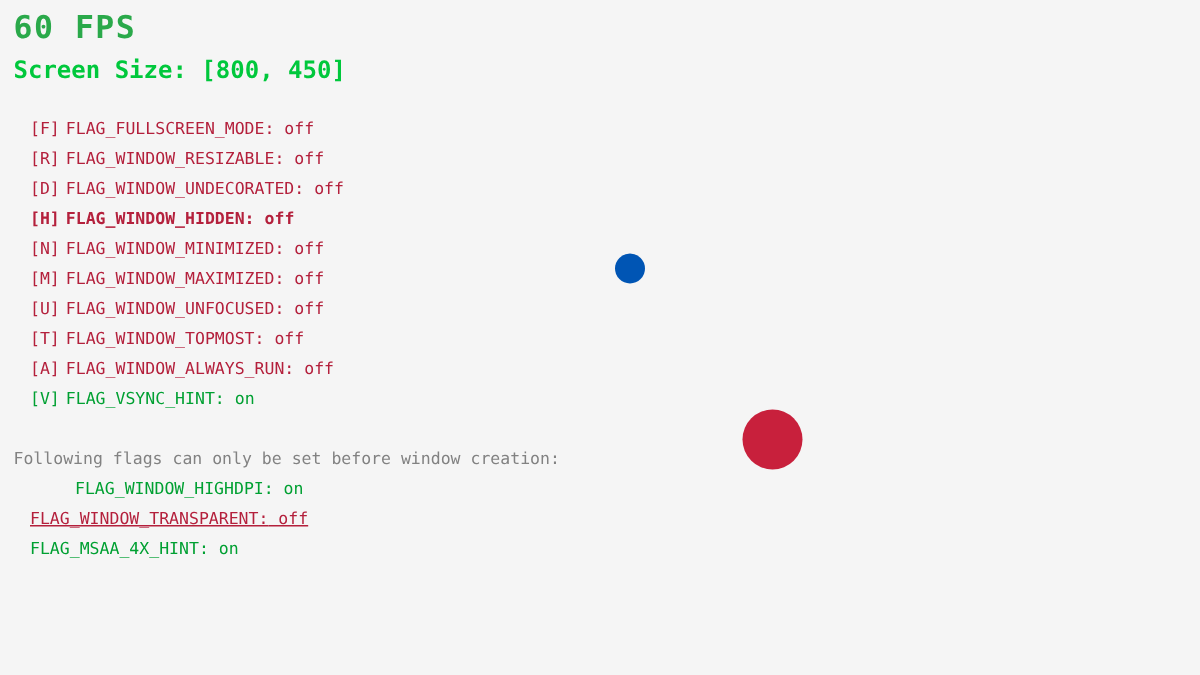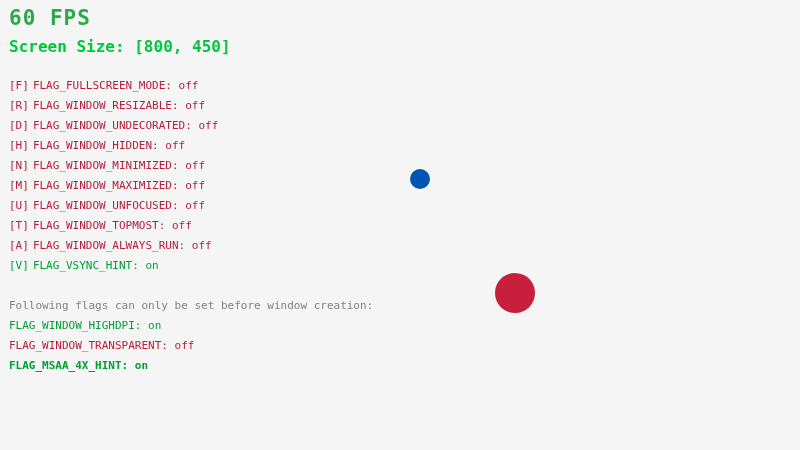--- a/index.html
+++ b/index.html
@@ -45,21 +45,21 @@
     left: 9px;
     font-size: 11px;
     color: #828282;
     white-space: nowrap;
   }
   .note-after  { top: 59px; }
   .note-before { top: 299px; }
 
   .flag-row {
     position: absolute;
-    left: 9px;
+    left: 20px;
     font-size: 11px;
     white-space: nowrap;
   }
   .flag-row.on  { color: #00a032; }
   .flag-row.off { color: #b4203c; }
 
   .flag-key { margin-right: 4px; }
 
   
   .ball {
@@ -74,35 +74,35 @@
 
   <div class="fps">60 FPS</div>
 
   <div class="screen-size">Screen Size: [800, 450]</div>
 
 
   <div id="runtime-flag-list">
       <div class="flag-row off" style="top: 79px;"><span class="flag-key">[F]</span><span>FLAG_FULLSCREEN_MODE:</span><span> off</span></div>
       <div class="flag-row off" style="top: 99px;"><span class="flag-key">[R]</span><span>FLAG_WINDOW_RESIZABLE:</span><span> off</span></div>
       <div class="flag-row off" style="top: 119px;"><span class="flag-key">[D]</span><span>FLAG_WINDOW_UNDECORATED:</span><span> off</span></div>
-      <div class="flag-row off" style="top: 139px;"><span class="flag-key">[H]</span><span>FLAG_WINDOW_HIDDEN:</span><span> off</span></div>
+      <div class="flag-row off" style="top: 139px; font-weight: bold;"><span class="flag-key">[H]</span><span>FLAG_WINDOW_HIDDEN:</span><span> off</span></div>
       <div class="flag-row off" style="top: 159px;"><span class="flag-key">[N]</span><span>FLAG_WINDOW_MINIMIZED:</span><span> off</span></div>
       <div class="flag-row off" style="top: 179px;"><span class="flag-key">[M]</span><span>FLAG_WINDOW_MAXIMIZED:</span><span> off</span></div>
       <div class="flag-row off" style="top: 199px;"><span class="flag-key">[U]</span><span>FLAG_WINDOW_UNFOCUSED:</span><span> off</span></div>
       <div class="flag-row off" style="top: 219px;"><span class="flag-key">[T]</span><span>FLAG_WINDOW_TOPMOST:</span><span> off</span></div>
       <div class="flag-row off" style="top: 239px;"><span class="flag-key">[A]</span><span>FLAG_WINDOW_ALWAYS_RUN:</span><span> off</span></div>
       <div class="flag-row on" style="top: 259px;"><span class="flag-key">[V]</span><span>FLAG_VSYNC_HINT:</span><span> on</span></div>
     </div>
 
   <div class="section-note note-before">Following flags can only be set before window creation:</div>
 
   <div id="init-flag-list">
-      <div class="flag-row on" style="top: 319px;"><span>FLAG_WINDOW_HIGHDPI:</span><span> on</span></div>
-      <div class="flag-row off" style="top: 339px;"><span>FLAG_WINDOW_TRANSPARENT:</span><span> off</span></div>
-      <div class="flag-row on" style="top: 359px; font-weight: bold;"><span>FLAG_MSAA_4X_HINT:</span><span> on</span></div>
+      <div class="flag-row on" style="top: 319px; margin-left: 30px;"><span>FLAG_WINDOW_HIGHDPI:</span><span> on</span></div>
+      <div class="flag-row off" style="top: 339px; text-decoration: underline;"><span>FLAG_WINDOW_TRANSPARENT:</span><span> off</span></div>
+      <div class="flag-row on" style="top: 359px;"><span>FLAG_MSAA_4X_HINT:</span><span> on</span></div>
     </div>
 
   <div id="shape-layer">
       <div class="ball" style="left: 410px; top: 169px; width: 20px; height: 20px; background: rgb(0, 85, 180);"></div>
       <div class="ball" style="left: 495px; top: 273px; width: 40px; height: 40px; background: rgb(200, 32, 60);"></div>
     </div>
 
 </div>
 
 </body></html>

